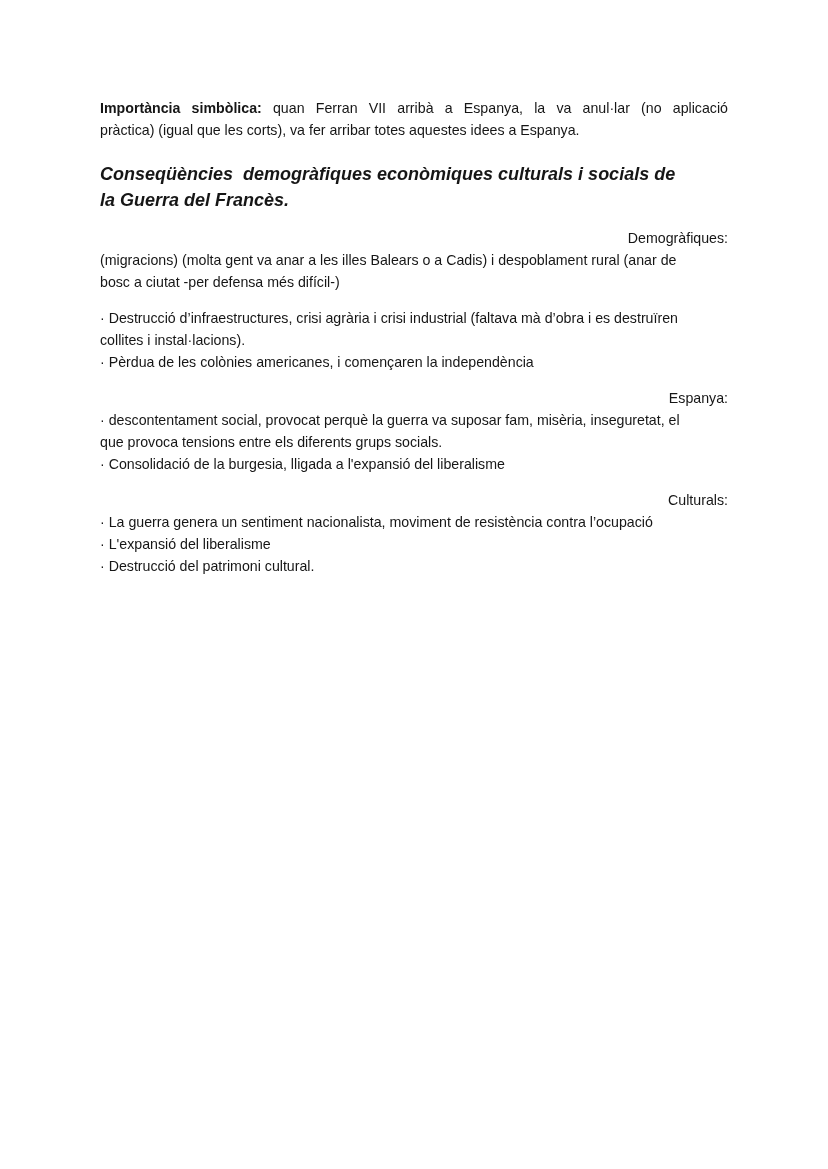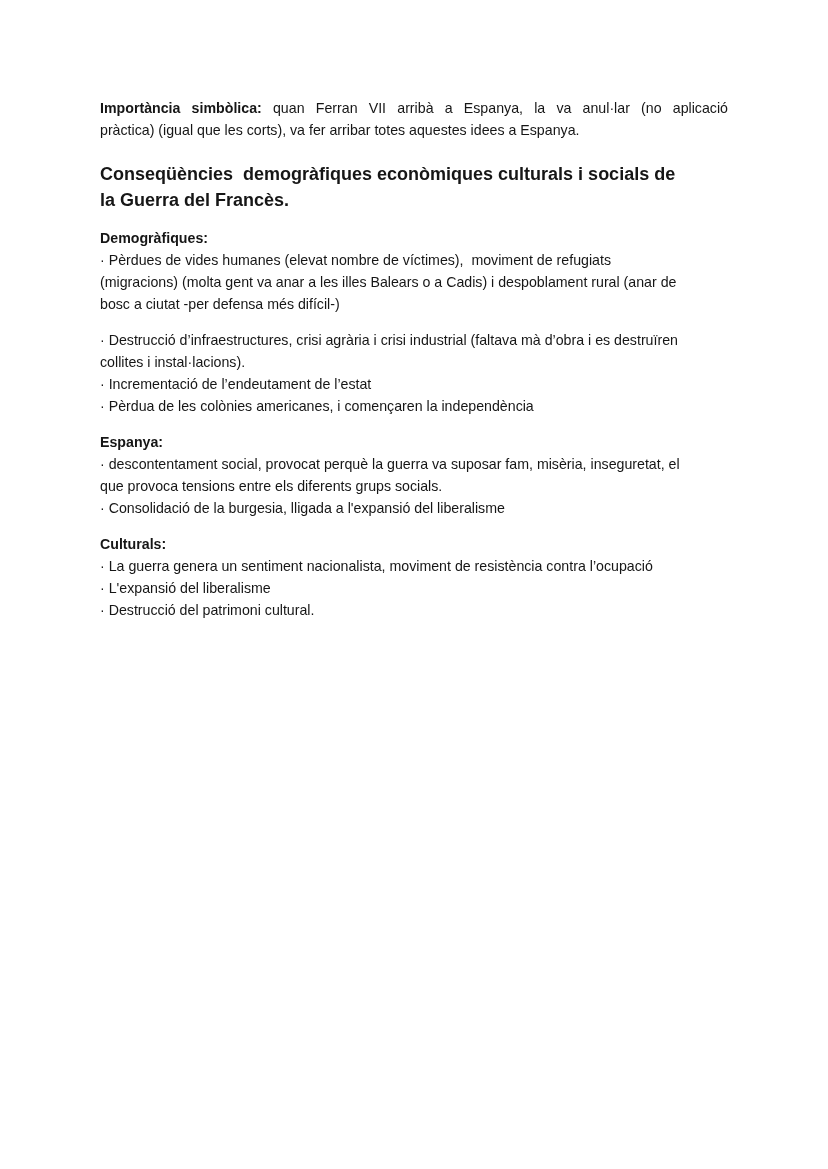--- a/index.html
+++ b/index.html
@@ -34,54 +34,54 @@
     font-weight: bold;
   }
   .doc-heading {
     margin-top: 20px;
     font-size: 18px;
     line-height: 26px;
     font-weight: bold;
   }
   .doc-heading .ln {
     white-space: pre;
+    font-style: italic;
   }
   .section {
     margin-top: 14px;
   }
   .section-title {
-    font-weight: bold;
+    font-weight: normal;
+    text-align: right;
   }
 </style>
 </head>
 <body>
 
 <div class="page">
 
   <div class="intro body-text">
     <div class="ln ln-justify"><span class="bold">Importància simbòlica:</span><span> quan Ferran VII arribà a Espanya, la va anul·lar (no aplicació</span></div>
     <div class="ln">pràctica) (igual que les corts), va fer arribar totes aquestes idees a Espanya.</div>
   </div>
 
   <div class="doc-heading">
     <div class="ln">Conseqüències&nbsp; demogràfiques econòmiques culturals i socials de</div>
     <div class="ln">la Guerra del Francès.</div>
   </div>
 
   <div class="section body-text">
     <div class="ln section-title">Demogràfiques:</div>
-    <div class="ln">· Pèrdues de vides humanes (elevat nombre de víctimes),  moviment de refugiats</div>
     <div class="ln">(migracions) (molta gent va anar a les illes Balears o a Cadis) i despoblament rural (anar de</div>
     <div class="ln">bosc a ciutat -per defensa més difícil-)</div>
   </div>
 
   <div class="section body-text">
     <div class="ln">· Destrucció d’infraestructures, crisi agrària i crisi industrial (faltava mà d’obra i es destruïren</div>
     <div class="ln">collites i instal·lacions).</div>
-    <div class="ln">· Incrementació de l’endeutament de l’estat</div>
     <div class="ln">· Pèrdua de les colònies americanes, i començaren la independència</div>
   </div>
 
   <div class="section body-text">
     <div class="ln section-title">Espanya:</div>
     <div class="ln">· descontentament social, provocat perquè la guerra va suposar fam, misèria, inseguretat, el</div>
     <div class="ln">que provoca tensions entre els diferents grups socials.</div>
     <div class="ln">· Consolidació de la burgesia, lligada a l'expansió del liberalisme</div>
   </div>
 

